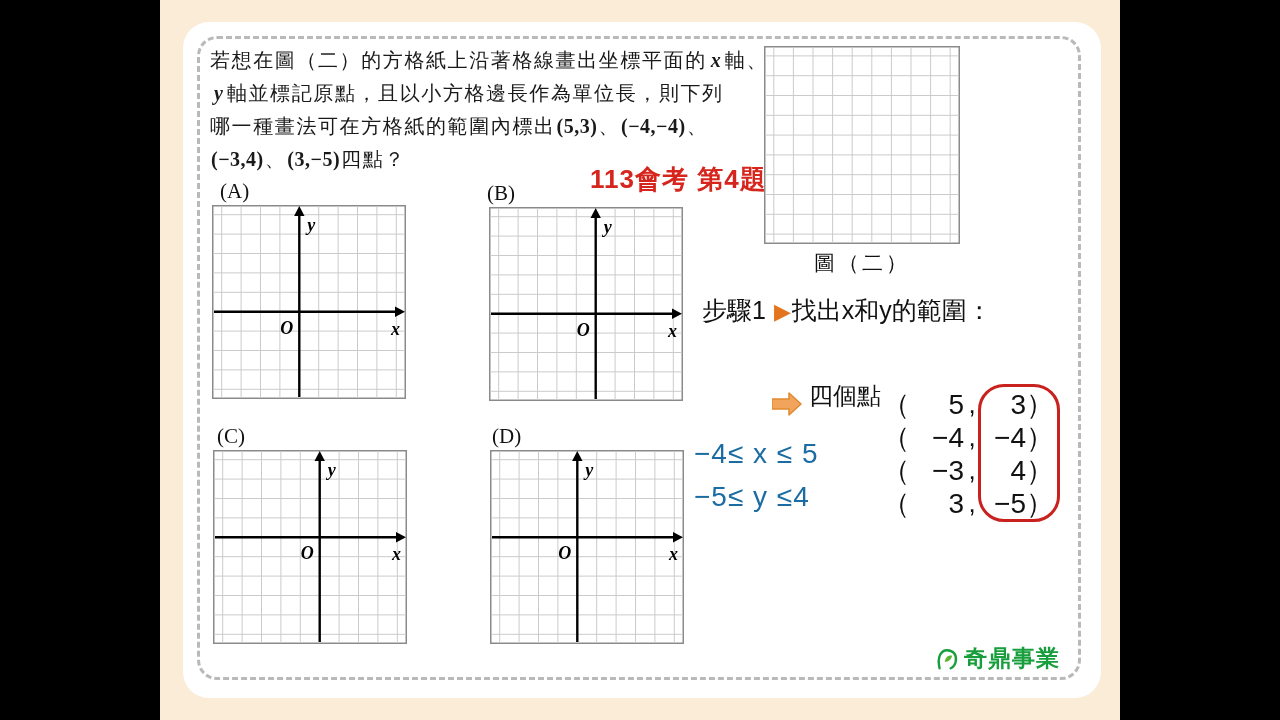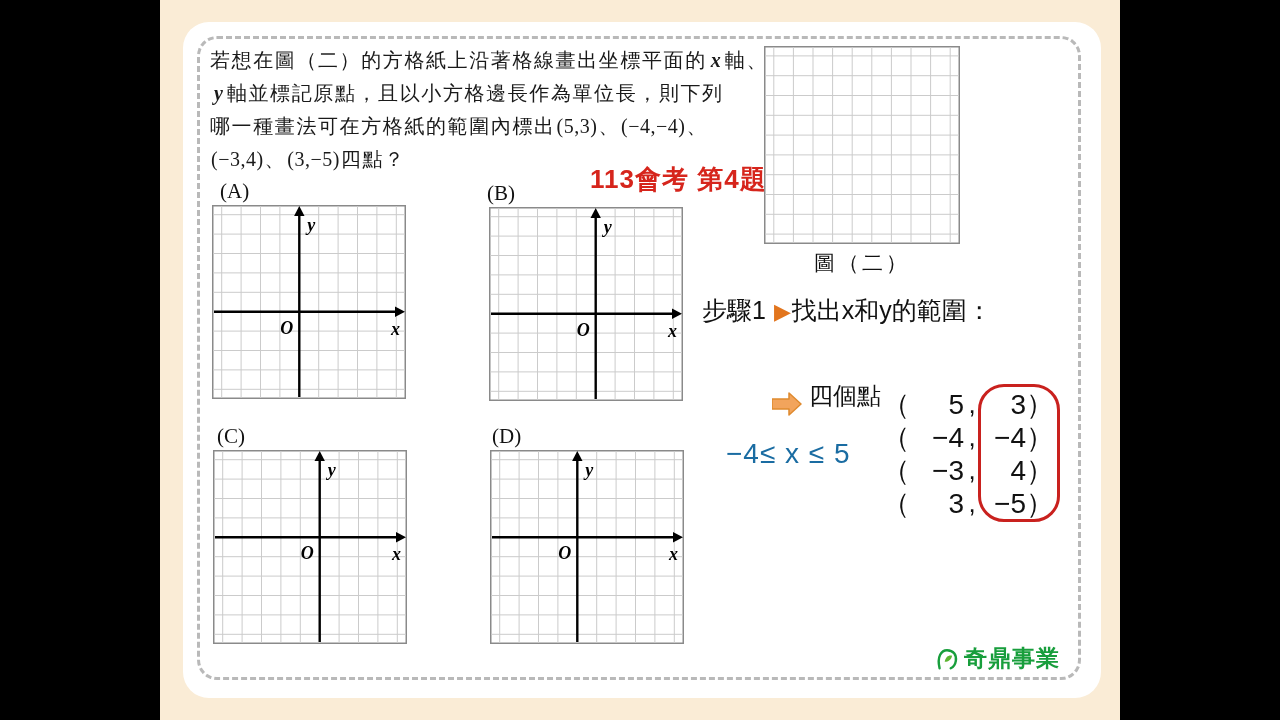--- a/index.html
+++ b/index.html
@@ -21,21 +21,21 @@
     border:3px dashed #b9b9b9; border-radius:20px; pointer-events:none;
   }
   
   .problem { position:absolute; left:50px; top:44px; width:585px; }
   .pline {
     height:33px; line-height:33px; white-space:nowrap;
     font-family:"Liberation Serif","DejaVu Serif",serif;
     font-size:20px; letter-spacing:1.6px; color:#1a1a1a;
   }
   .seg-math { font-style:italic; font-weight:bold; letter-spacing:0; padding:0 4px; }
-  .seg-bold { font-weight:normal; letter-spacing:0.5px; padding:0 1px; }
+  .seg-bold { font-weight:bold; letter-spacing:0.5px; padding:0 1px; }
   .exam-tag {
     position:absolute; left:430px; top:155px;
     font-size:26px; font-weight:bold; color:#D6251C; letter-spacing:1px;margin-top:7px;
   }
   
   .fig2 { position:absolute; left:604px; top:46px; width:196px; text-align:center; }
   .fig2 svg { display:block; }
   .fig2-caption {
     margin-top:5px; font-family:"Liberation Serif","DejaVu Serif",serif;
     font-size:21px; letter-spacing:3px; color:#111;
@@ -62,21 +62,21 @@
   .prow { display:flex; align-items:center; height:33px; font-size:28px; color:#111; }
   .pp { width:26px; text-align:center; }
   .px { width:56px; text-align:right; }
   .pc { width:16px; text-align:center; font-size:26px; }
   .py { width:46px; text-align:right; }
   .red-oval {
     position:absolute; left:818px; top:384px; width:82px; height:138px;
     border:3.5px solid #C9211E; border-radius:26px; pointer-events:none;
   }
   .range-x, .range-y {
-    position:absolute; left:566px; color:#1A6CA2; font-size:28px;
+    position:absolute; left:534px; color:#1A6CA2; font-size:28px;
     letter-spacing:1px; white-space:nowrap;
   }
   .range-x { top:438px; }
   .range-y { top:481px; }
   
   .logo { position:absolute; left:774px; top:643px; display:flex; align-items:center; }
   .logo-text { color:#189E3C; font-size:23px; font-weight:bold; letter-spacing:1px; margin-left:4px;text-align:right; }
   .axis-label {
     font-family:"Liberation Serif","DejaVu Serif",serif;
     font-style:italic; font-weight:bold; font-size:18px; fill:#000;
@@ -296,20 +296,21 @@
           <span class="pp">（</span>
           <span class="px">3</span>
           <span class="pc">,</span>
           <span class="py">−5</span>
           <span class="pp">）</span>
         </div>
       </div>
     <div class="red-oval"></div>
 
     <div class="range-x">−4≤ x ≤ 5</div>
+    <div class="range-y">−5≤ y ≤4</div>
 
     <div class="logo">
       <svg class="logo-icon" width="26" height="28" viewBox="0 0 28 28">
         <path d="M6 24 C 3 11 8 4.5 14 4.5 C 21 4.5 24.5 9.5 23.5 16 C 23 19.5 21 22.5 18 24" fill="none" stroke="#189E3C" stroke-width="2.6" stroke-linecap="round"></path>
         <path d="M11.5 17 C 12.5 11.5 16 9.5 19.5 10.5 C 18.5 15 15 17.2 11.5 17 Z" fill="#5CB531"></path>
       </svg>
       <span class="logo-text">奇鼎事業</span>
     </div>
   </div>
 </div>

